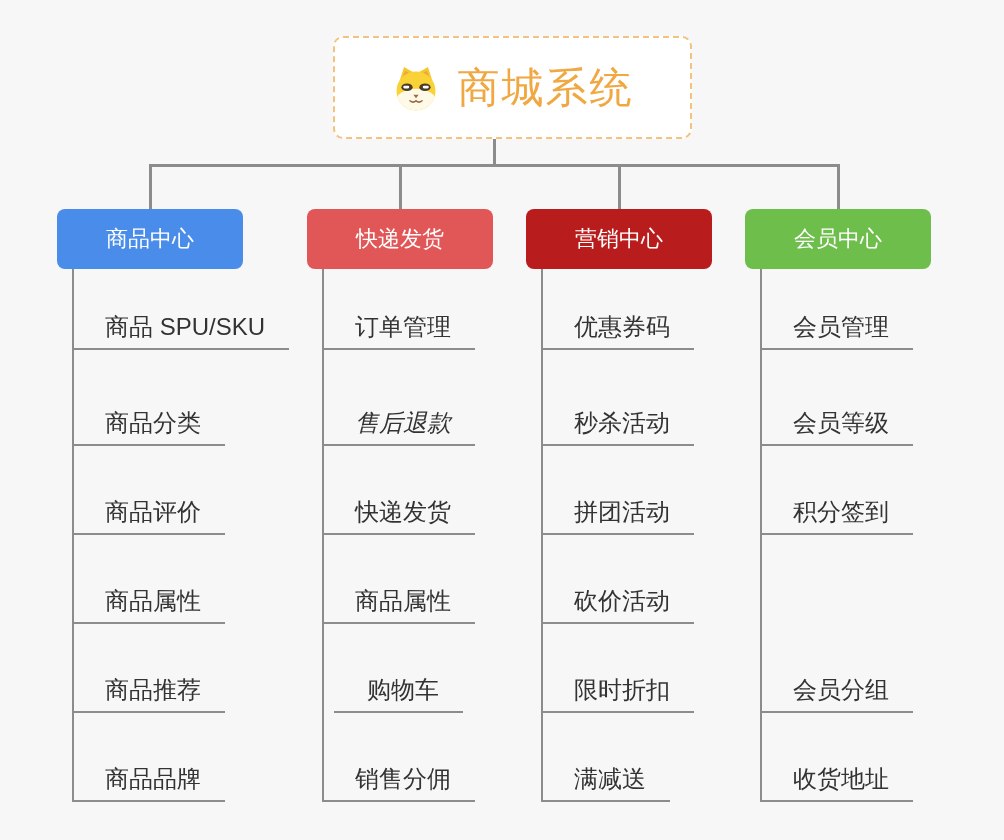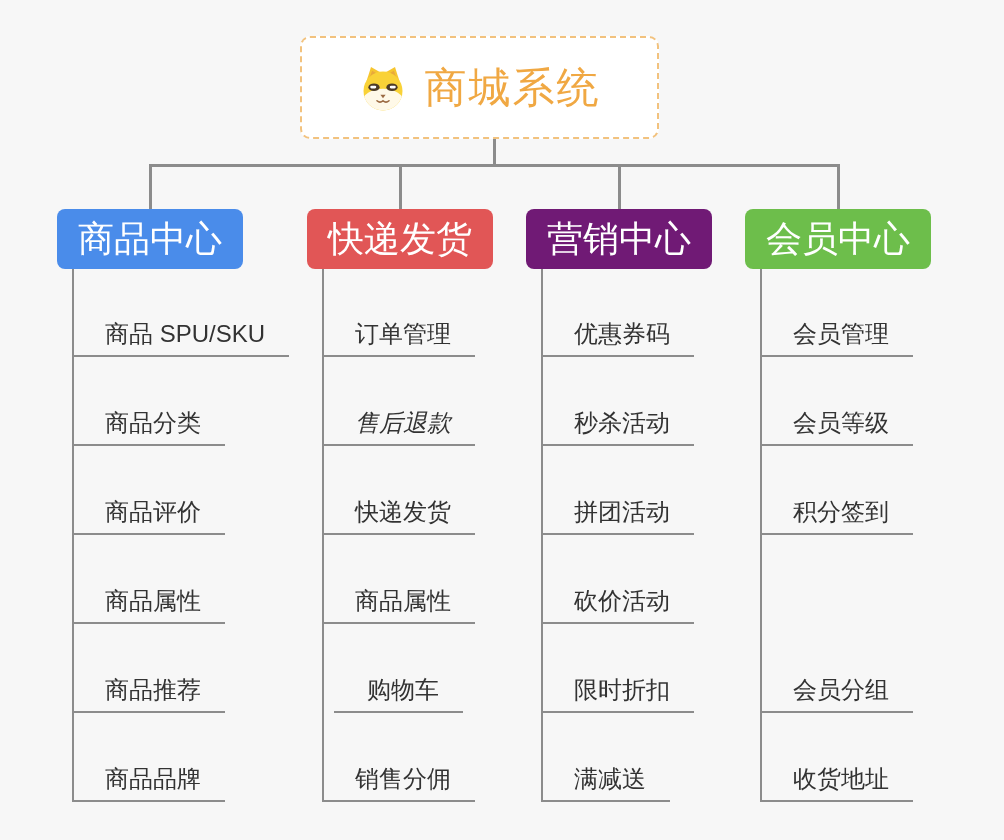--- a/index.html
+++ b/index.html
@@ -7,21 +7,21 @@
   .canvas {
     position: relative;
     width: 1004px;
     height: 840px;
     overflow: hidden;
     font-family: "Liberation Sans", "DejaVu Sans", sans-serif;
   }
   
   .root {
     position: absolute;
-    left: 300px; top: 36px;
+    left: 333px; top: 36px;
     width: 359px; height: 103px;
     background: #ffffff;
     border: 2px dashed #f2c27e;
     border-radius: 10px;
     display: flex;
     align-items: center;
     justify-content: center;
     gap: 18px;
   }
   .root-title {
@@ -39,21 +39,21 @@
   .drop2 { left: 618px; } .drop3 { left: 837px; }
   .trunk { top: 269px; width: 2px; height: 533px; }
   .t0 { left: 72px; } .t1 { left: 322px; } .t2 { left: 541px; } .t3 { left: 760px; }
   
   .branch {
     position: absolute;
     top: 209px;
     width: 186px; height: 60px;
     border-radius: 8px;
     color: #ffffff;
-    font-size: 36px;
+    font-size: 22px;
     display: flex;
     align-items: center;
     justify-content: center;
     white-space: nowrap;
     cursor: pointer;
   }
   .c0 { left: 57px; } .c1 { left: 307px; } .c2 { left: 526px; } .c3 { left: 745px; }
   
   .leaf {
     position: absolute;
@@ -61,21 +61,21 @@
     border-bottom: 2px solid #8c8c8c;
     display: flex;
     align-items: flex-end;
     padding: 0 24px 5px 33px;
     font-size: 24px;
     color: #333333;
     white-space: nowrap;
     cursor: pointer;
   }
   .l0 { left: 72px; } .l1 { left: 322px; } .l2 { left: 541px; } .l3 { left: 760px; }
-  .r0 { top: 313px; } .r1 { top: 402px; } .r2 { top: 491px; }
+  .r0 { top: 306px; } .r1 { top: 402px; } .r2 { top: 491px; }
   .r3 { top: 580px; } .r4 { top: 669px; } .r5 { top: 758px; }
   .icon-wrap { display: flex; align-items: center; }
 </style>
 </head>
 <body>
 
 <div class="canvas" style="background-color: rgb(247, 247, 247);">
 
   <div class="root" style="border-color: rgb(242, 194, 126); background-color: rgb(255, 255, 255);">
     <span class="icon-wrap">
@@ -106,21 +106,21 @@
   <div class="line drop drop1" style="background-color: rgb(140, 140, 140);"></div>
   <div class="line drop drop2" style="background-color: rgb(140, 140, 140);"></div>
   <div class="line drop drop3" style="background-color: rgb(140, 140, 140);"></div>
 
   <div class="branch c0" style="background-color: rgb(74, 140, 234);">
     <span>商品中心</span>
   </div>
   <div class="branch c1" style="background-color: rgb(225, 86, 86);">
     <span>快递发货</span>
   </div>
-  <div class="branch c2" style="background-color: #701a75;">
+  <div class="branch c2" style="background-color: #b91c1c;">
     <span>营销中心</span>
   </div>
   <div class="branch c3" style="background-color: rgb(109, 190, 75);">
     <span>会员中心</span>
   </div>
 
   <div class="line trunk t0" style="background-color: rgb(140, 140, 140);"></div>
   <div class="line trunk t1" style="background-color: rgb(140, 140, 140);"></div>
   <div class="line trunk t2" style="background-color: rgb(140, 140, 140);"></div>
   <div class="line trunk t3" style="background-color: rgb(140, 140, 140);"></div>

